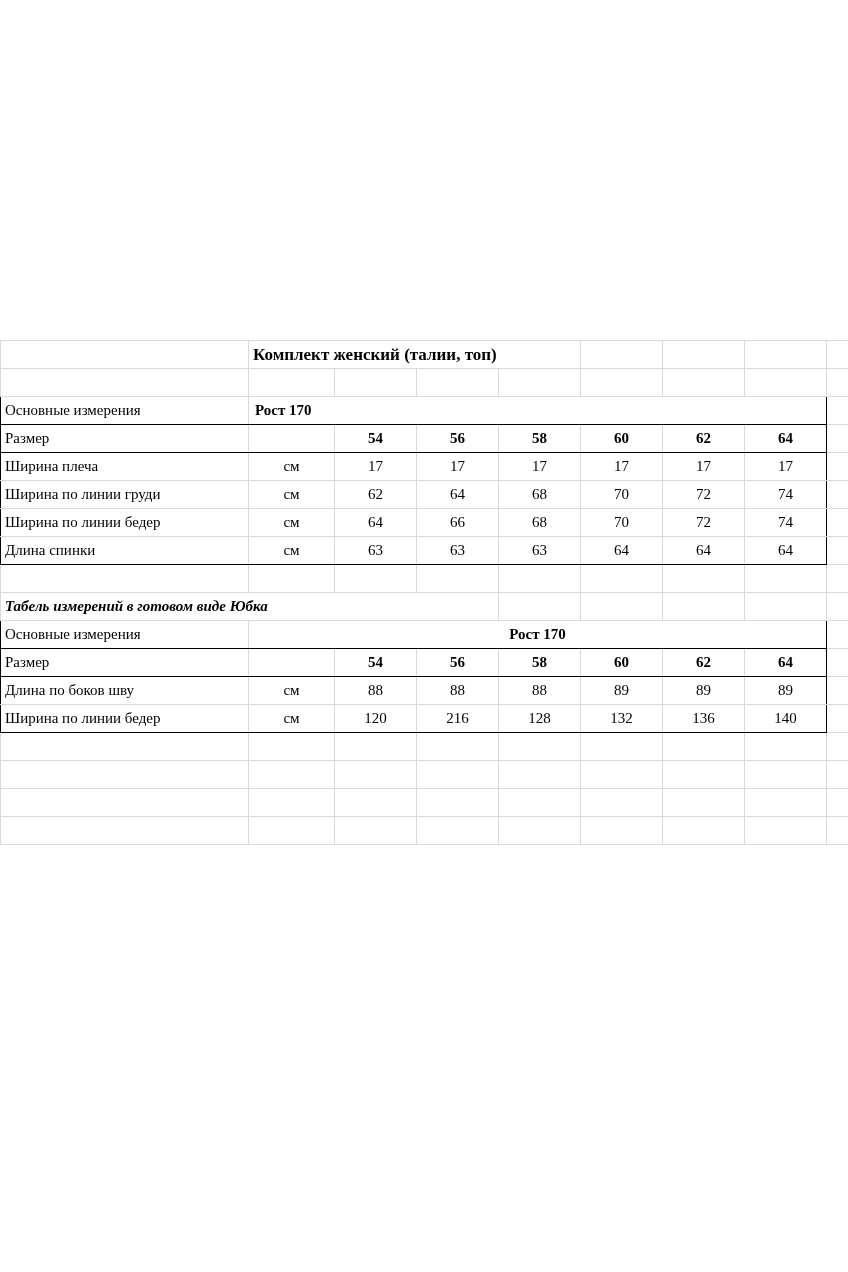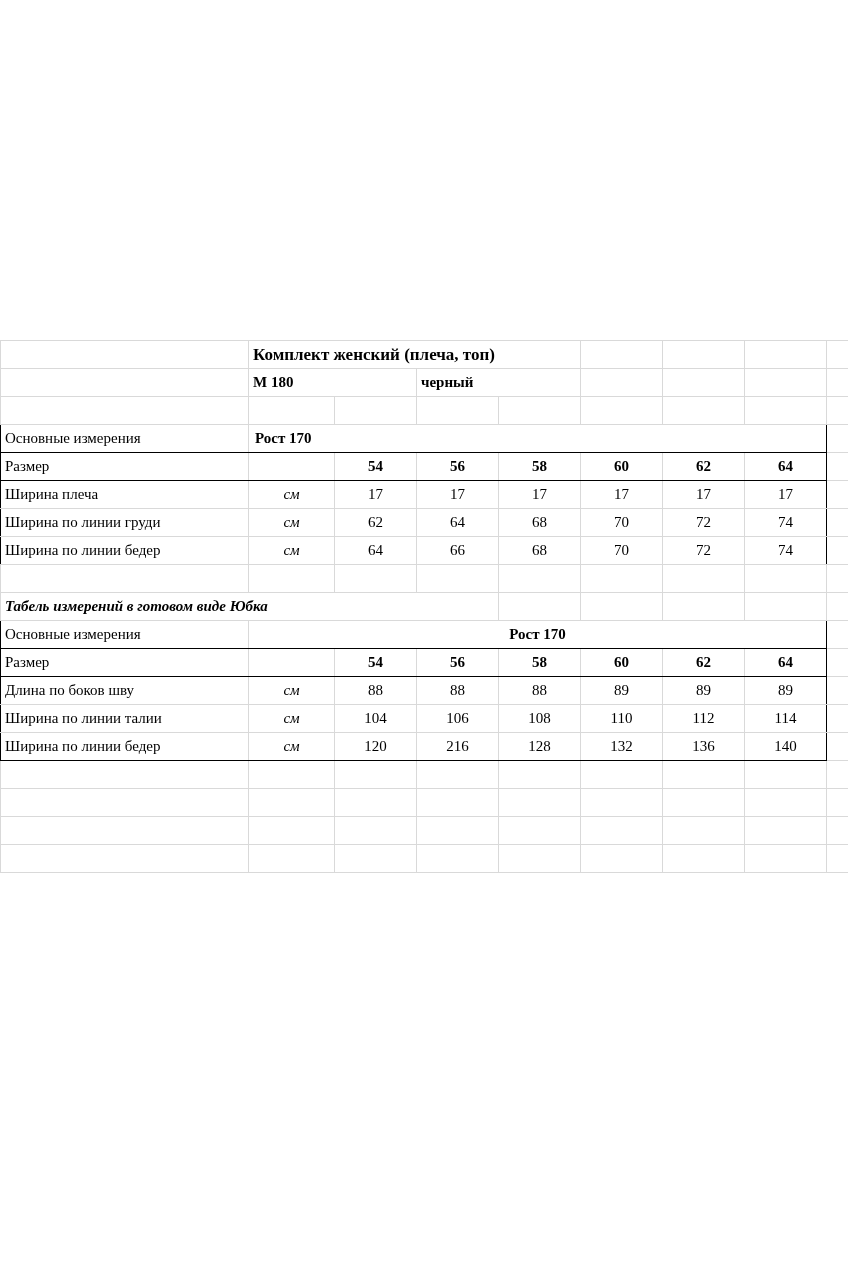--- a/index.html
+++ b/index.html
@@ -55,21 +55,21 @@
   .bt { border-top: 1px solid #000000 !important; }
   .bb { border-bottom: 1px solid #000000 !important; }
   .bl { border-left: 1px solid #000000 !important; margin-left: 12px; }
   .br { border-right: 1px solid #000000 !important; }
 
   .title-row td { font-size: 17px; }
   .small-head { font-size: 15px; }
   .secthead { font-size: 15px; }
   .nums { font-size: 16px; text-align: center; }
   .sizehdr { font-size: 16px; font-weight: bold; }
-  .unit { font-size: 14px; font-style: italic; }
+  .unit { font-size: 14px; }
   .blank td { border-color: #d9d9d9; }
 </style>
 </head>
 <body>
 
 <div class="sheet">
   <table class="grid">
     <colgroup>
       <col class="c0">
         <col class="c1">
@@ -78,36 +78,27 @@
       <col class="c4">
         <col class="c5">
         <col class="c6">
         <col class="c7">
         <col class="c8">
     </colgroup>
     <tbody>
 
       <tr class="title-row">
         <td></td>
-        <td colspan="4" class="b left" style="font-size:17px;">Комплект женский (плеча, топ)</td>
-        <td></td>
-        <td></td>
-        <td></td>
-        <td></td>
-      </tr>
-
-      <tr>
-        <td></td>
-        <td colspan="2" class="b left small-head">М 180</td>
-        <td colspan="2" class="b left small-head">черный</td>
-        <td></td>
-        <td></td>
-        <td></td>
-        <td></td>
-      </tr>
+        <td colspan="4" class="b left" style="font-size:17px;">Комплект женский (талии, топ)</td>
+        <td></td>
+        <td></td>
+        <td></td>
+        <td></td>
+      </tr>
+
 
 
       <tr class="blank">
         <td></td>
         <td></td>
         <td></td>
         <td></td>
         <td></td>
         <td></td>
         <td></td>
@@ -160,20 +151,31 @@
         <td class="bl left small-head">Ширина по линии бедер</td>
         <td class="center unit">см</td>
         <td class="center nums">64</td>
         <td class="center nums">66</td>
         <td class="center nums">68</td>
         <td class="center nums">70</td>
         <td class="center nums">72</td>
         <td class="br center nums">74</td>
         <td></td>
       </tr>
+      <tr>
+        <td class="bl bb left small-head">Длина спинки</td>
+        <td class="bb center unit">см</td>
+        <td class="bb center nums">63</td>
+        <td class="bb center nums">63</td>
+        <td class="bb center nums">63</td>
+        <td class="bb center nums">64</td>
+        <td class="bb center nums">64</td>
+        <td class="bb br center nums">64</td>
+        <td></td>
+      </tr>
 
       <tr class="blank">
         <td></td>
         <td></td>
         <td></td>
         <td></td>
         <td></td>
         <td></td>
         <td></td>
         <td></td>
@@ -212,31 +214,20 @@
         <td class="center unit">см</td>
         <td class="center nums">88</td>
         <td class="center nums">88</td>
         <td class="center nums">88</td>
         <td class="center nums">89</td>
         <td class="center nums">89</td>
         <td class="br center nums">89</td>
         <td></td>
       </tr>
       <tr>
-        <td class="bl left small-head">Ширина по линии талии</td>
-        <td class="center unit">см</td>
-        <td class="center nums">104</td>
-        <td class="center nums">106</td>
-        <td class="center nums">108</td>
-        <td class="center nums">110</td>
-        <td class="center nums">112</td>
-        <td class="br center nums">114</td>
-        <td></td>
-      </tr>
-      <tr>
         <td class="bl bb left small-head">Ширина по линии бедер</td>
         <td class="bb center unit">см</td>
         <td class="bb center nums">120</td>
         <td class="bb center nums">216</td>
         <td class="bb center nums">128</td>
         <td class="bb center nums">132</td>
         <td class="bb center nums">136</td>
         <td class="bb br center nums">140</td>
         <td></td>
       </tr>

